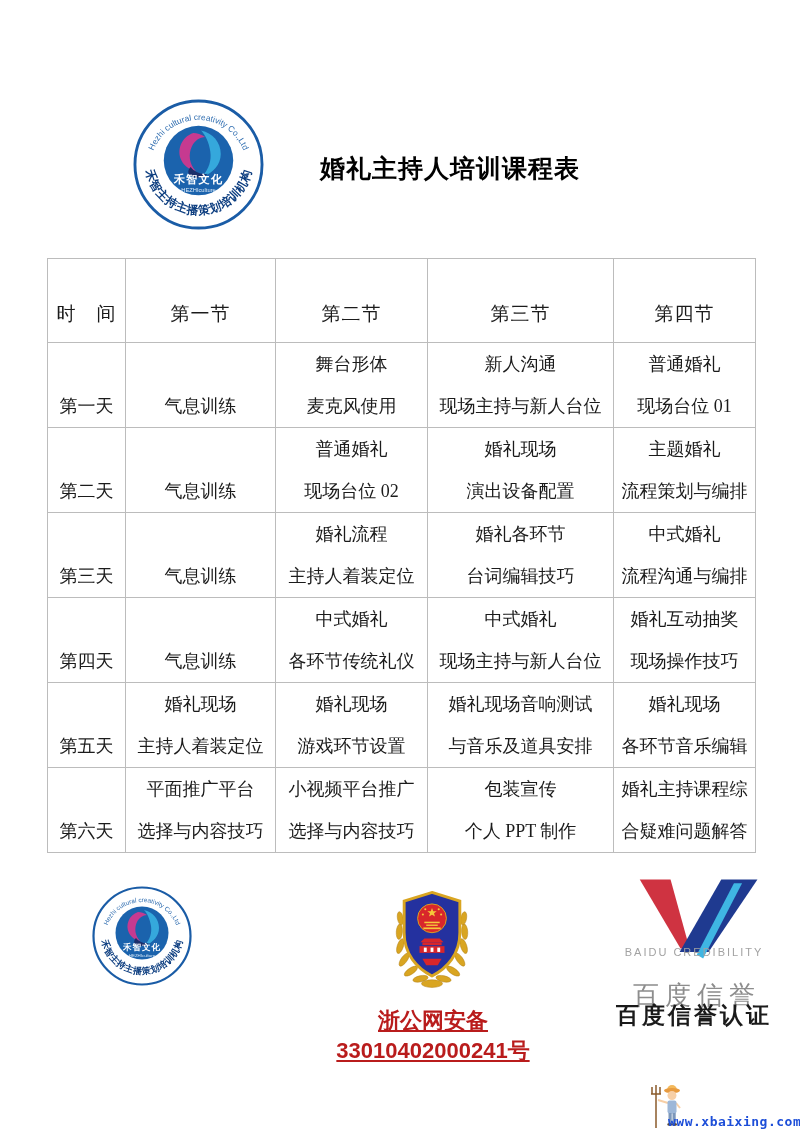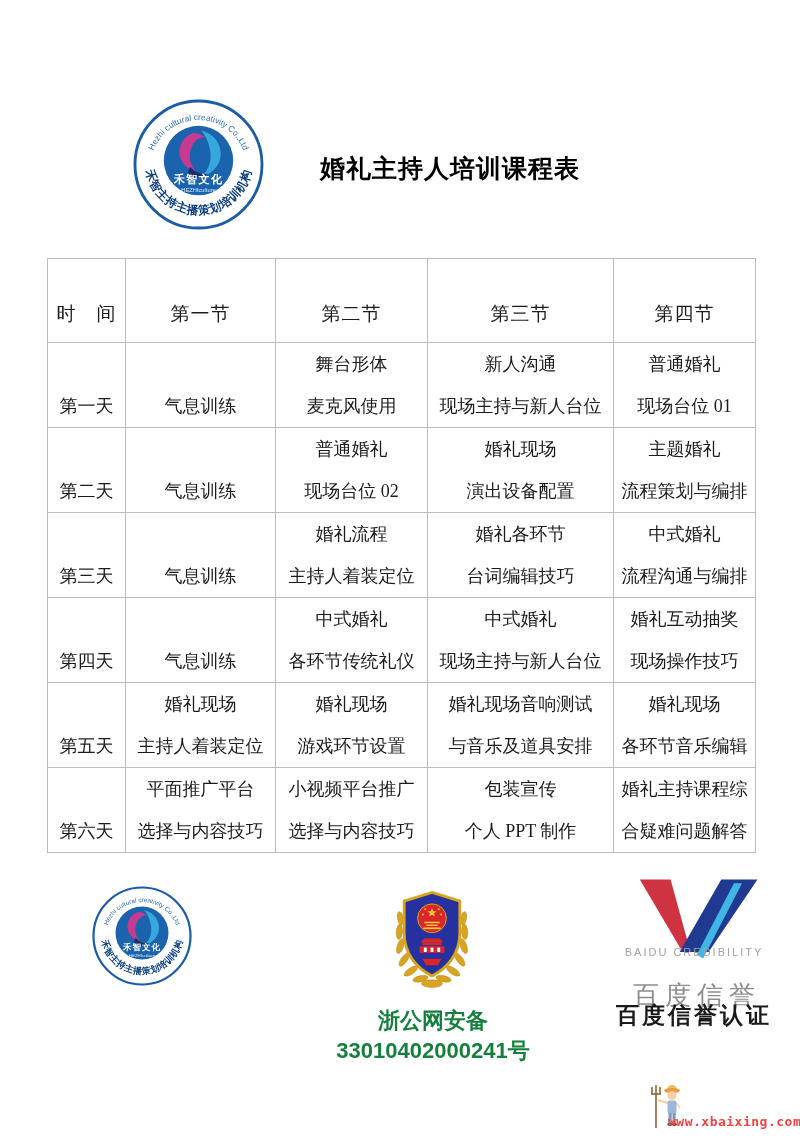--- a/index.html
+++ b/index.html
@@ -27,37 +27,37 @@
   table.schedule td { height:84px; font-size:18px; }
   .cl { display:grid; grid-template-rows:1fr 1fr; height:100%; }
   .cl span { display:flex; align-items:center; justify-content:center; white-space:nowrap; }
 
   
   .sans { font-family:"Liberation Sans","DejaVu Sans",sans-serif; }
   .copyright { position:absolute; left:28px; top:998px; width:240px; font-size:19px;
                font-weight:bold; color:#101010; letter-spacing:0; }
   .police-badge { position:absolute; left:384px; top:882px; width:96px; height:112px; }
   .police-num { position:absolute; left:308px; top:1006px; width:250px; text-align:center;
-                font-size:22px; font-weight:bold; color:#15803d; }
+                font-size:22px; font-weight:bold; color:#b91c1c;text-decoration:underline; }
   .baidu-v { position:absolute; left:626px; top:876px; width:138px; height:86px; }
   .baidu-cn { position:absolute; left:594px; top:950px; width:200px; text-align:center;
               font-size:26px; color:#8d8d8d; letter-spacing:6px; text-indent:6px;margin-top:28px; }
   .baidu-en { position:absolute; left:594px; top:946px; width:200px; text-align:center;
               font-size:11px; color:#a2a2a2; letter-spacing:2px; }
   .baidu-cert { position:absolute; left:584px; top:1000px; width:220px; text-align:center;
                 font-size:23px; font-weight:600; color:#1a1a1a; letter-spacing:3px; }
 
   
   .wm { position:absolute; left:650px; top:1080px; width:145px; height:55px; }
   .wm-figure { position:absolute; left:0; top:2px; width:36px; height:50px; }
   .wm-text { position:absolute; left:36px; top:0px; width:108px; text-align:center;
              font-weight:bold; font-size:35px; line-height:38px;
              font-family:"Liberation Sans","DejaVu Sans",sans-serif; }
   .wm-url { position:absolute; left:18px; top:34px; width:127px; text-align:center;
-            font-size:13px; font-weight:bold; color:#ef4444; letter-spacing:0.5px;
+            font-size:13px; font-weight:bold; color:#1d4ed8; letter-spacing:0.5px;
             font-family:"DejaVu Sans Mono","Liberation Mono",monospace; }
 
   svg text { font-family:"Liberation Sans","DejaVu Sans",sans-serif; }
   .defs-holder { position:absolute; width:0; height:0; overflow:hidden; }
 </style>
 </head>
 <body>
 
 <div class="page">
 

